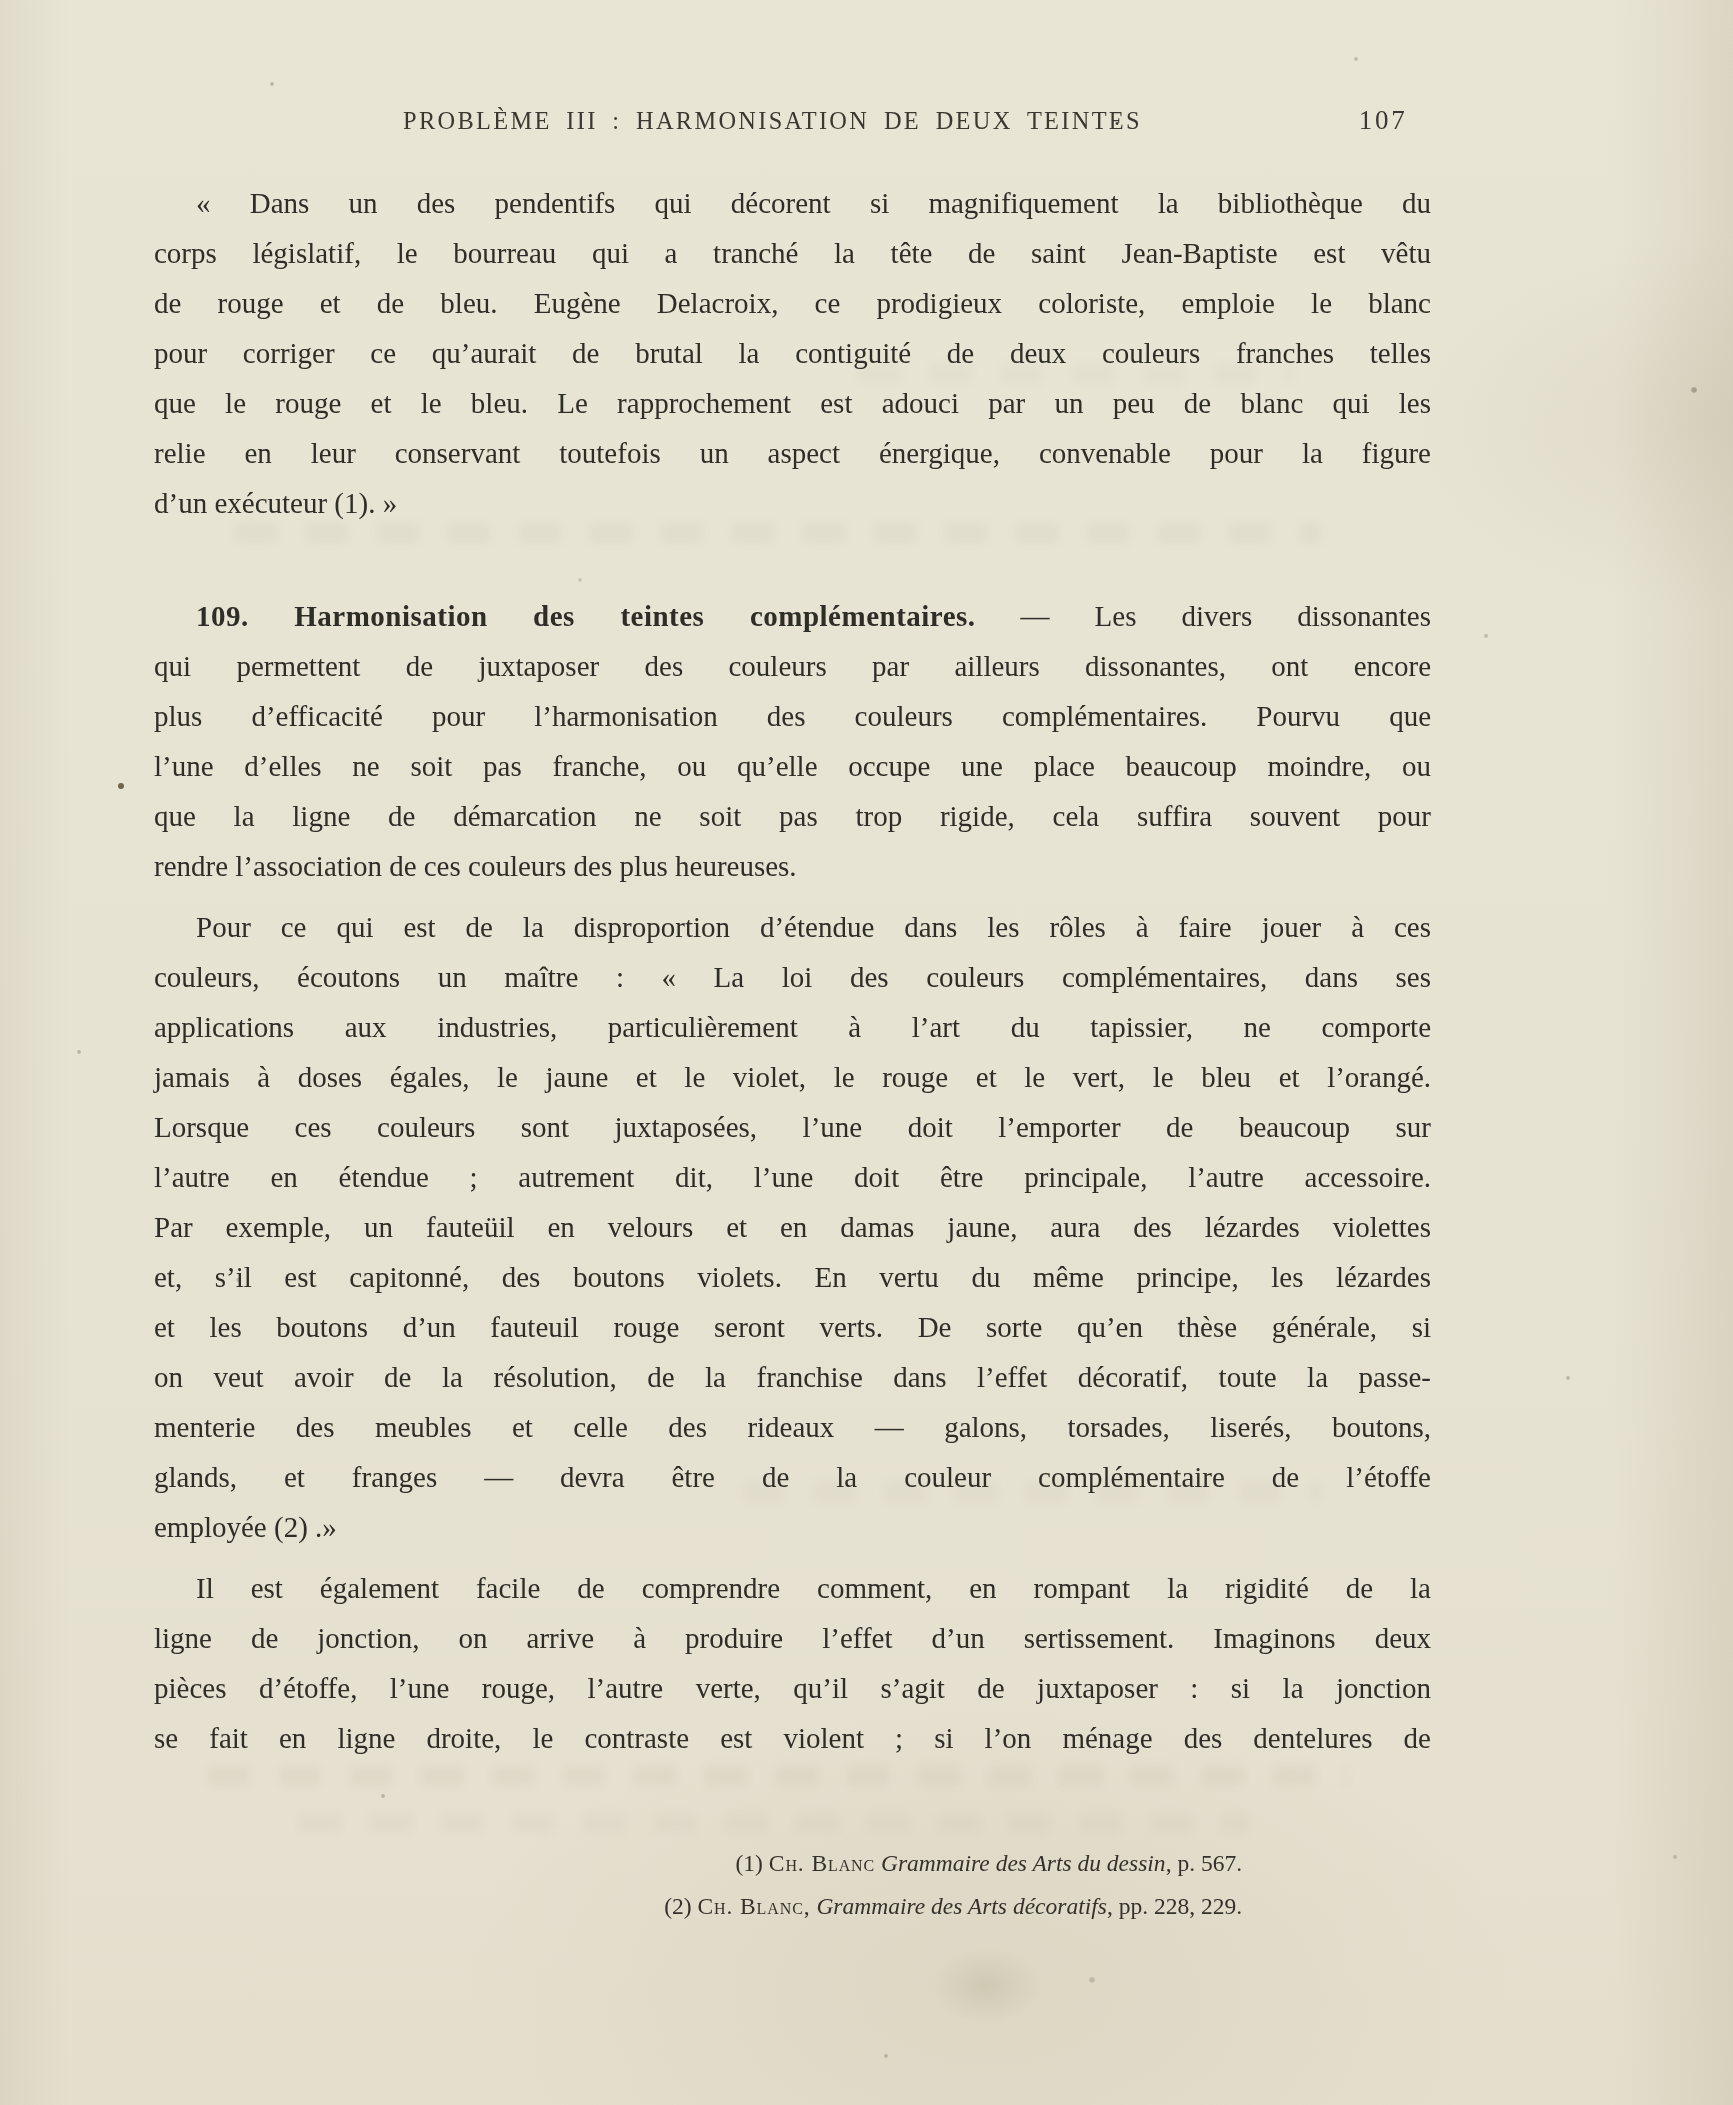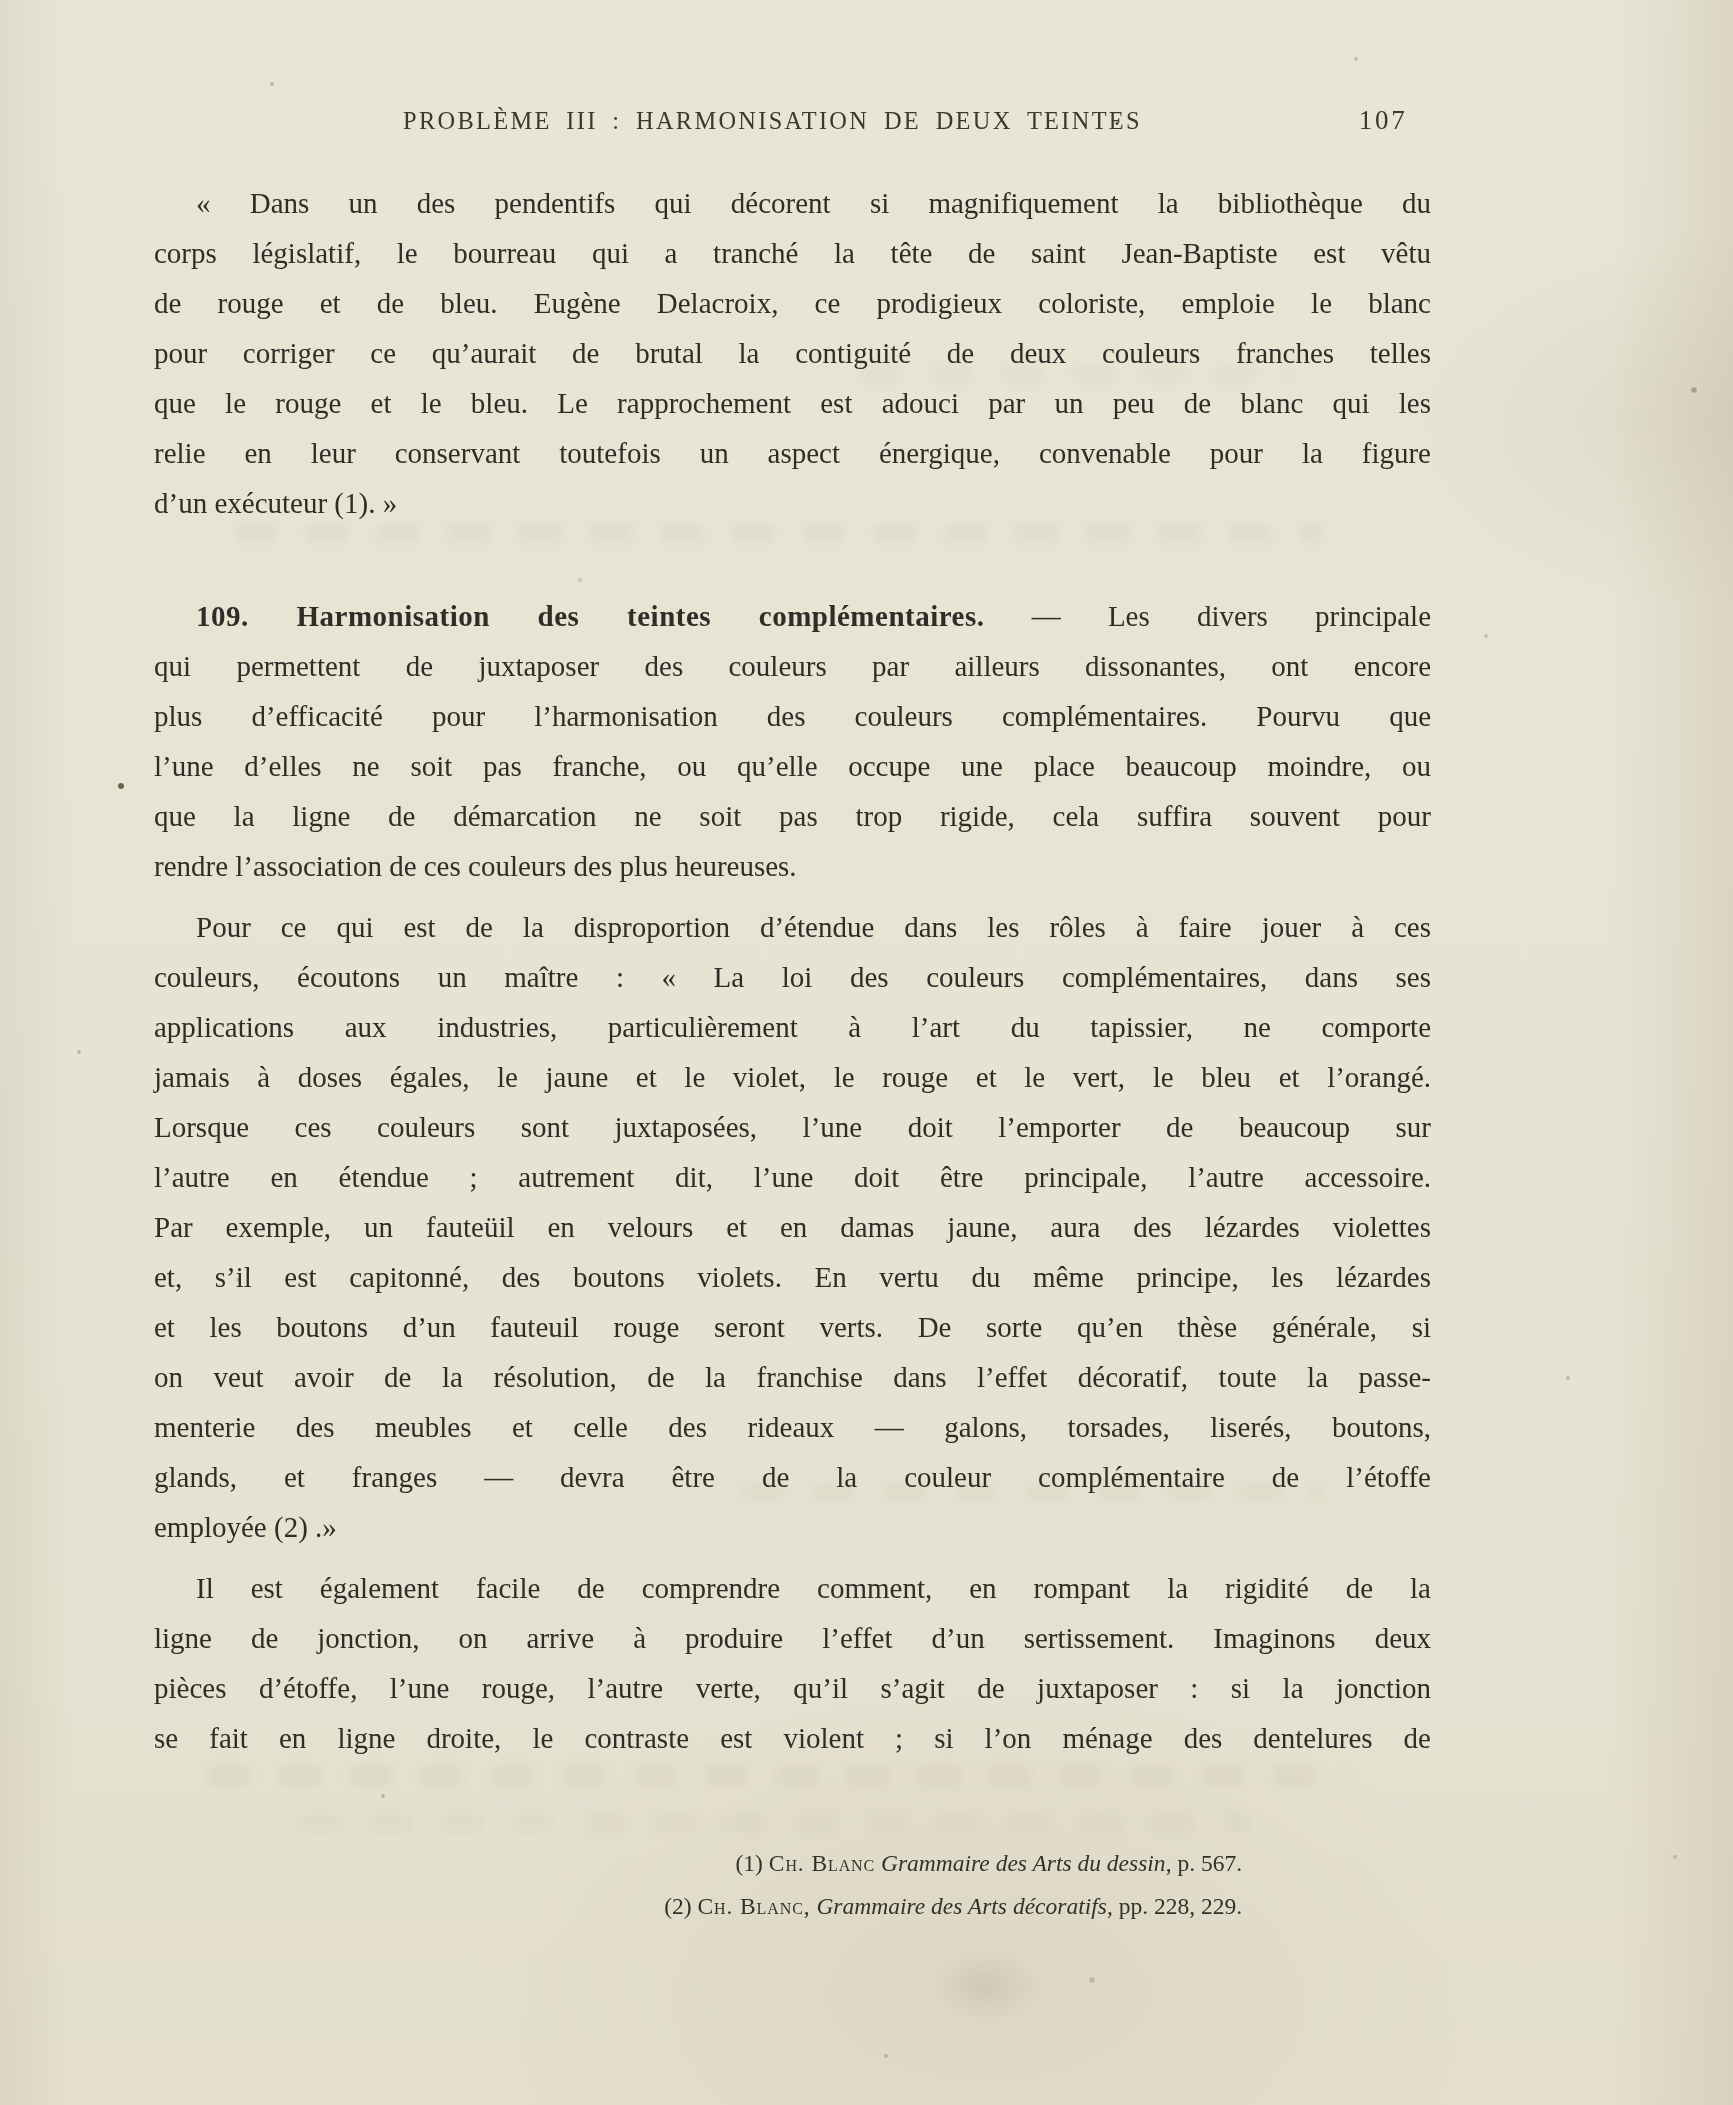--- a/index.html
+++ b/index.html
@@ -92,21 +92,21 @@
       <div class="line indent">« Dans un des pendentifs qui décorent si magnifiquement la bibliothèque du</div>
       <div class="line">corps législatif, le bourreau qui a tranché la tête de saint Jean-Baptiste est vêtu</div>
       <div class="line">de rouge et de bleu. Eugène Delacroix, ce prodigieux coloriste, emploie le blanc</div>
       <div class="line">pour corriger ce qu’aurait de brutal la contiguité de deux couleurs franches telles</div>
       <div class="line">que le rouge et le bleu. Le rapprochement est adouci par un peu de blanc qui les</div>
       <div class="line">relie en leur conservant toutefois un aspect énergique, convenable pour la figure</div>
       <div class="line last">d’un exécuteur (1). »</div>
     </section>
 
     <section class="section">
-      <div class="line indent"><span class="bold">109. Harmonisation des teintes complémentaires.</span> <span>— Les divers principale</span></div>
+      <div class="line indent"><span class="bold">109. Harmonisation des teintes complémentaires.</span> <span>— Les divers dissonantes</span></div>
       <div class="line">qui permettent de juxtaposer des couleurs par ailleurs dissonantes, ont encore</div>
       <div class="line">plus d’efficacité pour l’harmonisation des couleurs complémentaires. Pourvu que</div>
       <div class="line">l’une d’elles ne soit pas franche, ou qu’elle occupe une place beaucoup moindre, ou</div>
       <div class="line">que la ligne de démarcation ne soit pas trop rigide, cela suffira souvent pour</div>
       <div class="line last">rendre l’association de ces couleurs des plus heureuses.</div>
     </section>
 
     <section class="para3">
       <div class="line indent">Pour ce qui est de la disproportion d’étendue dans les rôles à faire jouer à ces</div>
       <div class="line">couleurs, écoutons un maître : « La loi des couleurs complémentaires, dans ses</div>

